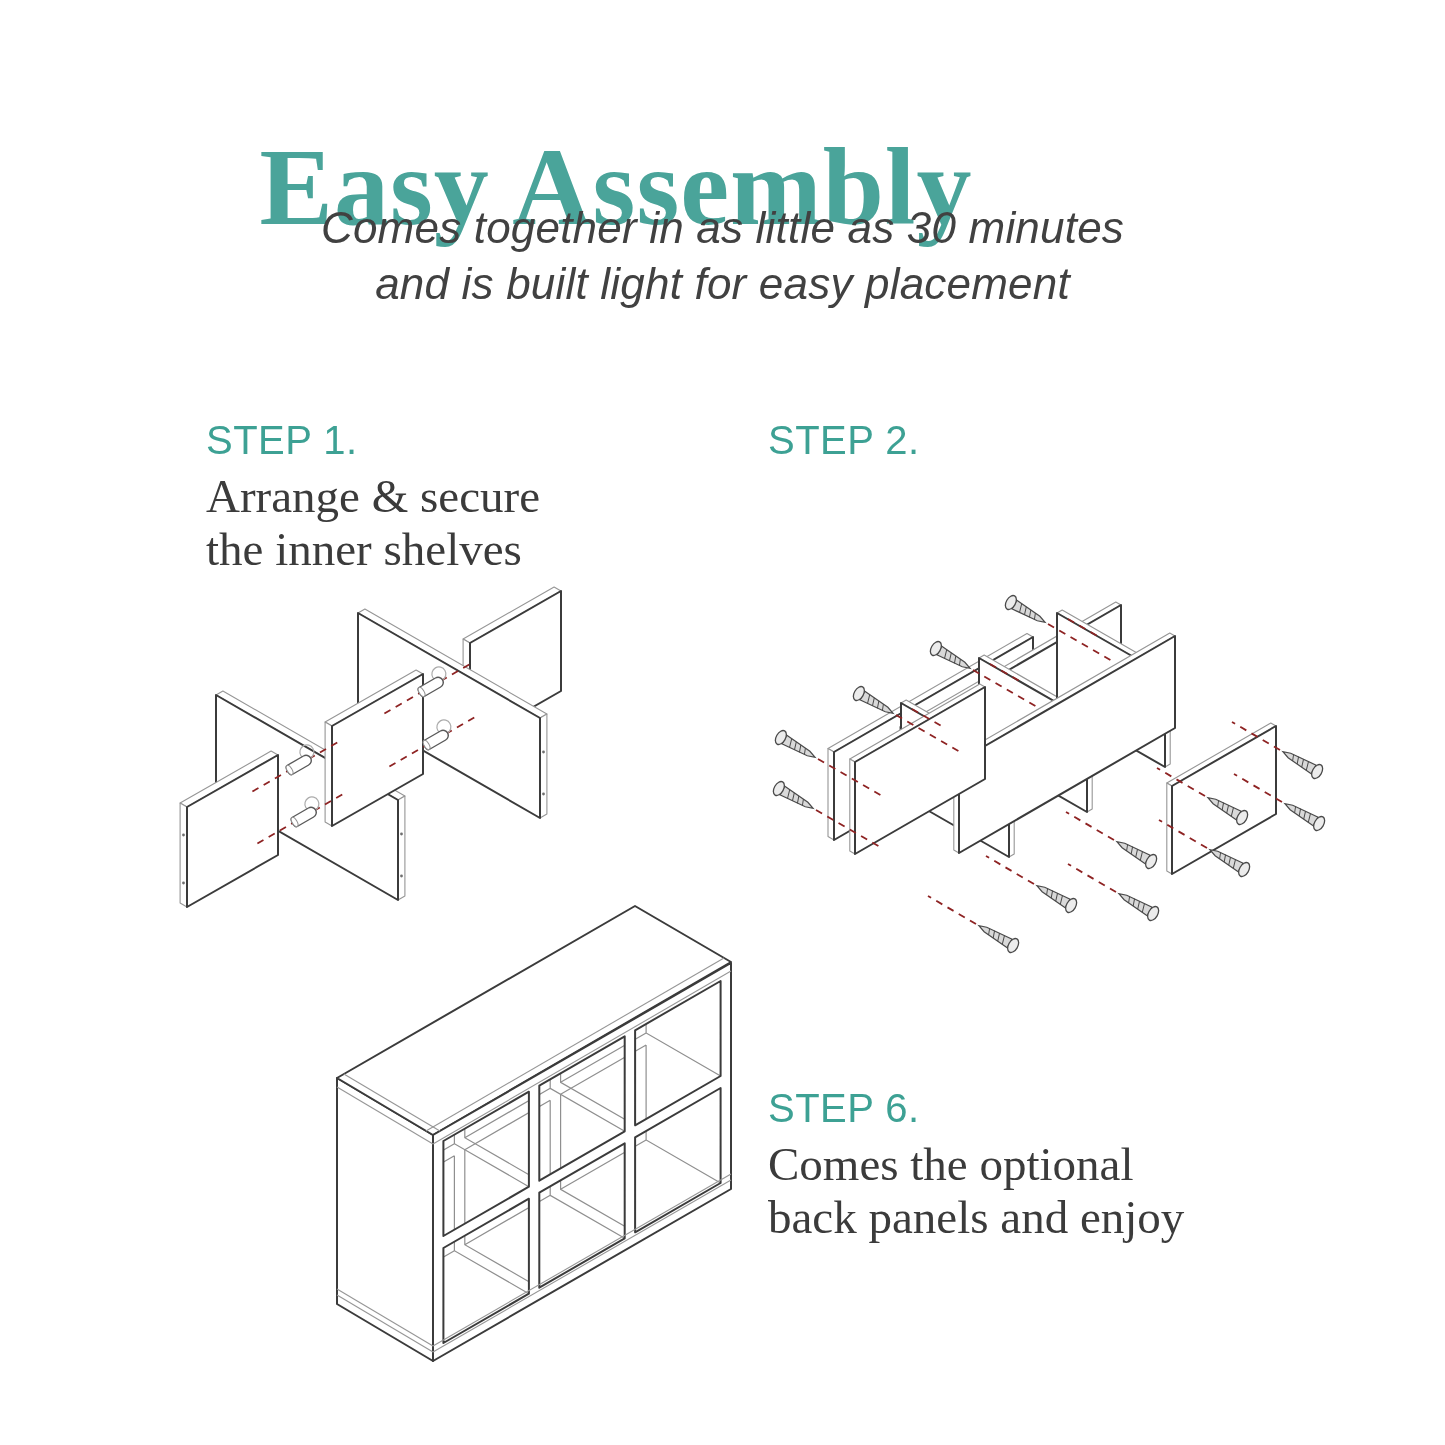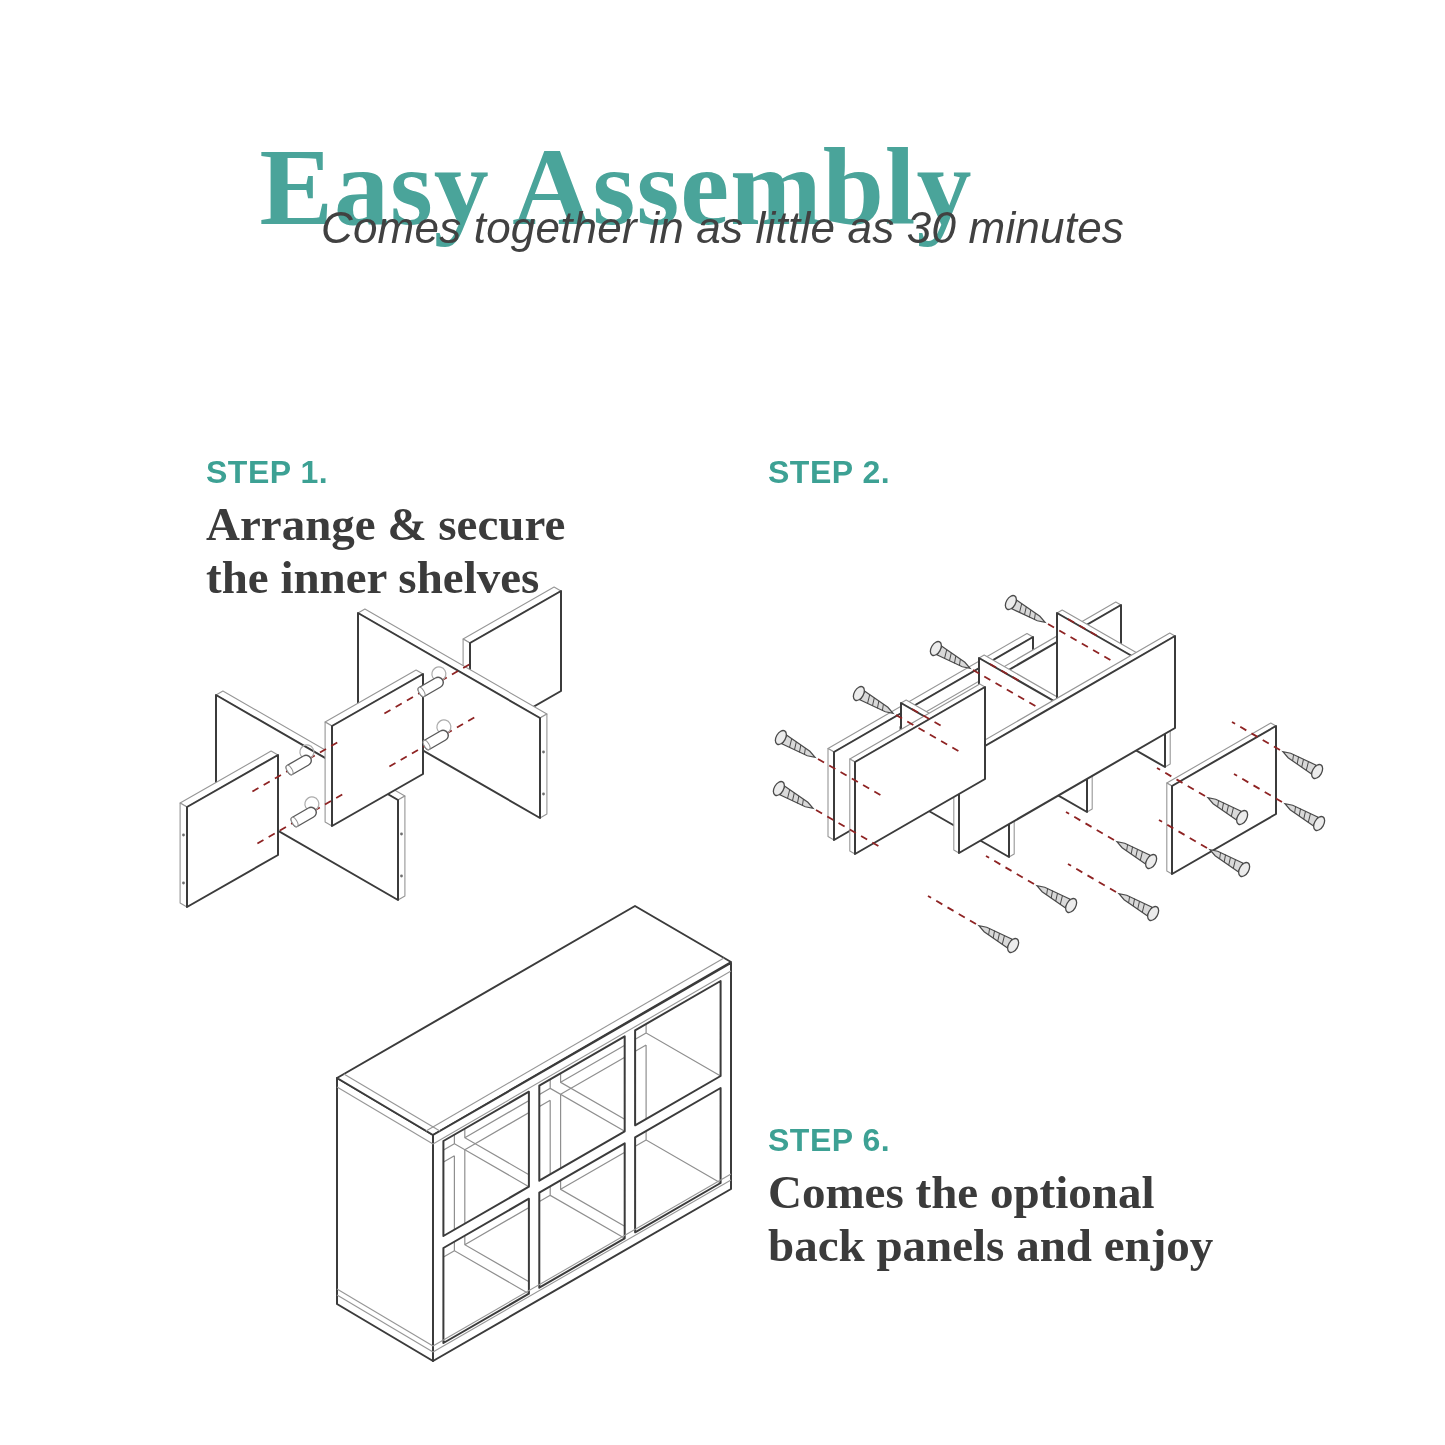--- a/index.html
+++ b/index.html
@@ -5,43 +5,44 @@
   html,body{margin:0;padding:0;background:#fff;}
   .canvas{position:relative;width:1445px;height:1445px;background:#ffffff;overflow:hidden;
           font-family:"Liberation Sans",sans-serif;}
   .title{position:absolute;top:56px;left:0;width:1232px;text-align:center;
          font-family:"Liberation Serif",serif;font-weight:700;font-size:110px;line-height:1.05;
          color:#4aa49a;letter-spacing:1px;}
   .subtitle{position:absolute;top:200px;left:0;width:1445px;text-align:center;
             font-size:44px;line-height:56px;color:#414141;font-weight:400;letter-spacing:0.2px;font-style:italic;}
   .subtitle span{display:block;}
   .step{position:absolute;}
-  .step-label{font-size:32px;font-weight:700;color:#3da194;letter-spacing:0.5px;margin-bottom:7px;margin-top:36px;}
+  .step-label{font-size:40px;font-weight:400;color:#3da194;letter-spacing:0.5px;margin-bottom:7px;}
   .step-desc{font-family:"Liberation Serif",serif;font-size:47px;line-height:53px;color:#3b3b3b;}
-  .step-desc span{display:block;font-weight:bold;}
+  .step-desc span{display:block;}
   #step1-text{left:206px;top:418px;}
   #step2-text{left:768px;top:418px;}
   #step3-text{left:768px;top:1086px;}
   svg.diagrams{position:absolute;left:0;top:0;}
   .pnl{fill:#ffffff;stroke:#3b3b3b;stroke-width:2;stroke-linejoin:round;}
   .lip{fill:#ffffff;stroke:#969696;stroke-width:1.1;stroke-linejoin:round;}
   .thin{stroke:#969696;stroke-width:1.1;fill:none;}
   .inner{stroke:#8f8f8f;stroke-width:1.2;fill:none;}
   .dash{stroke:#8e2323;stroke-width:1.8;fill:none;stroke-dasharray:7 6;}
   .dot{fill:#6f6f6f;}
 </style>
 </head>
 <body>
 
 <div class="canvas">
 
   <h1 class="title">Easy Assembly</h1>
 
   <div class="subtitle">
     <span>Comes together in as little as 30 minutes</span>
+    <span>and is built light for easy placement</span>
   </div>
 
   <div class="step" id="step1-text">
     <div class="step-label">STEP 1.</div>
     <div class="step-desc">
       <span>Arrange &amp; secure</span>
       <span>the inner shelves</span>
     </div>
   </div>
 

